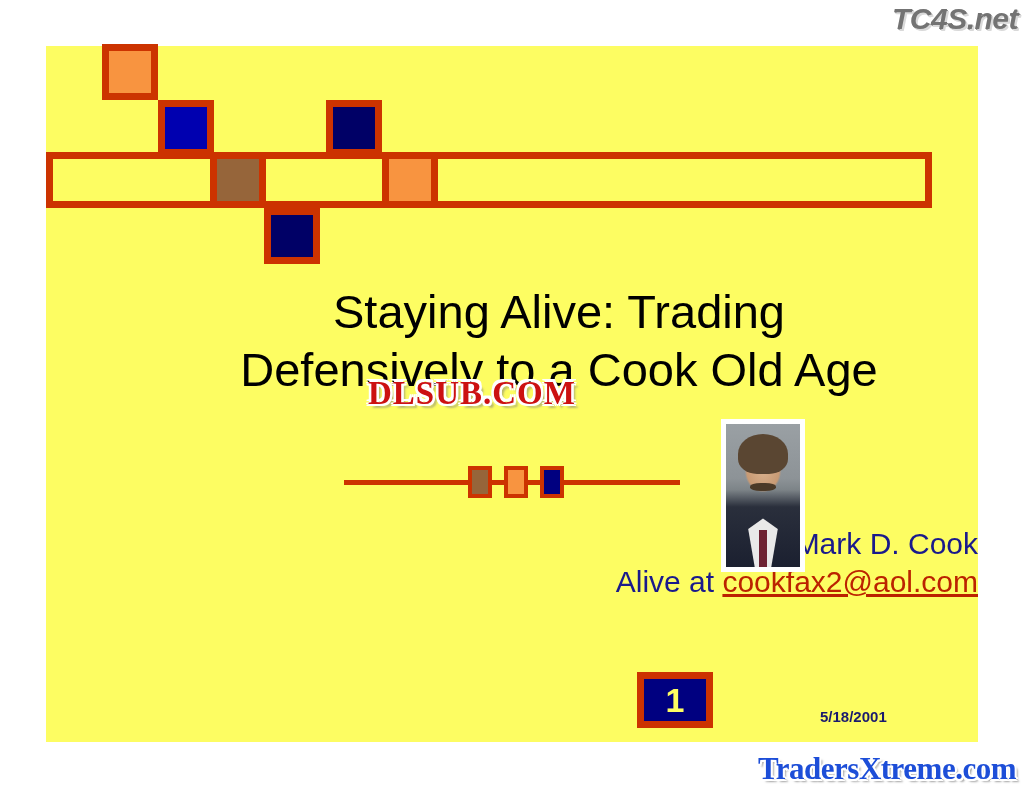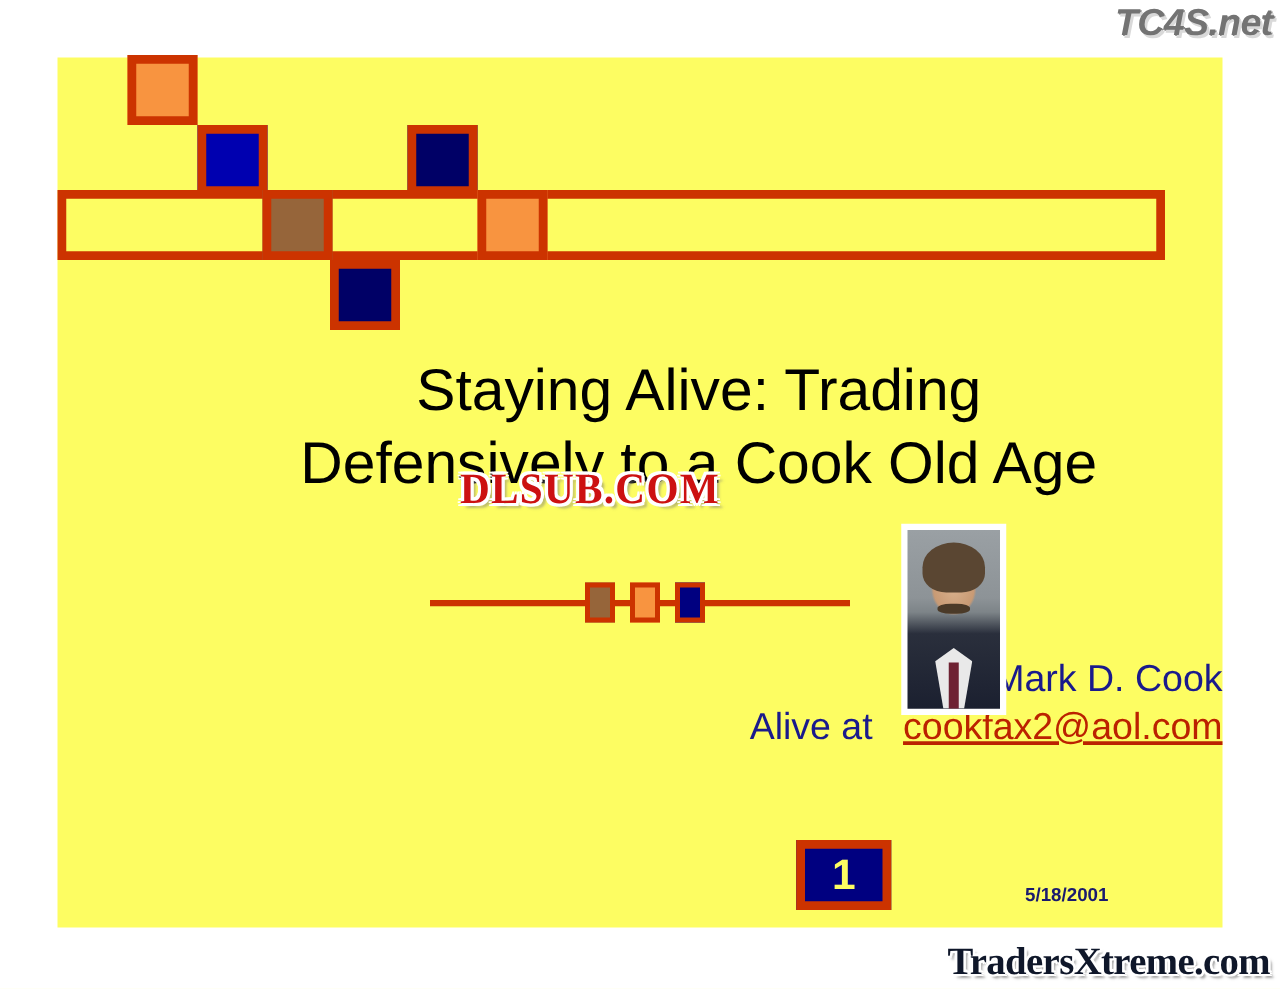--- a/index.html
+++ b/index.html
@@ -31,21 +31,21 @@
     white-space: nowrap;
   }
 
   #tx-logo {
     position: absolute;
     bottom: 4px;
     right: 8px;
     font-family: "Liberation Serif", serif;
     font-size: 31px;
     font-weight: bold;
-    color: #0f172a;
+    color: #1d4ed8;
     letter-spacing: -0.5px;
     z-index: 60;
     white-space: nowrap;
     text-shadow:
       -1.5px -1.5px 0 #ffffff, 1.5px -1.5px 0 #ffffff,
       -1.5px  1.5px 0 #ffffff, 1.5px  1.5px 0 #ffffff,
       -2px 0 0 #ffffff, 2px 0 0 #ffffff,
       0 -2px 0 #ffffff, 0 2px 0 #ffffff,
       3px 3px 2px rgba(90,90,90,0.55);
   }
@@ -167,21 +167,20 @@
     width: 932px;
     text-align: right;
     font-size: 30px;
     line-height: 1.28;
     color: #1a1a8c;
     z-index: 22;
   }
   #email-link {
     color: #bb2200;
     text-decoration: underline;
-    margin-left: 16px;
   }
 
   
   #portrait-frame {
     position: absolute;
     left: 675px;
     top: 373px;
     width: 84px;
     height: 153px;
     background: #ffffff;

